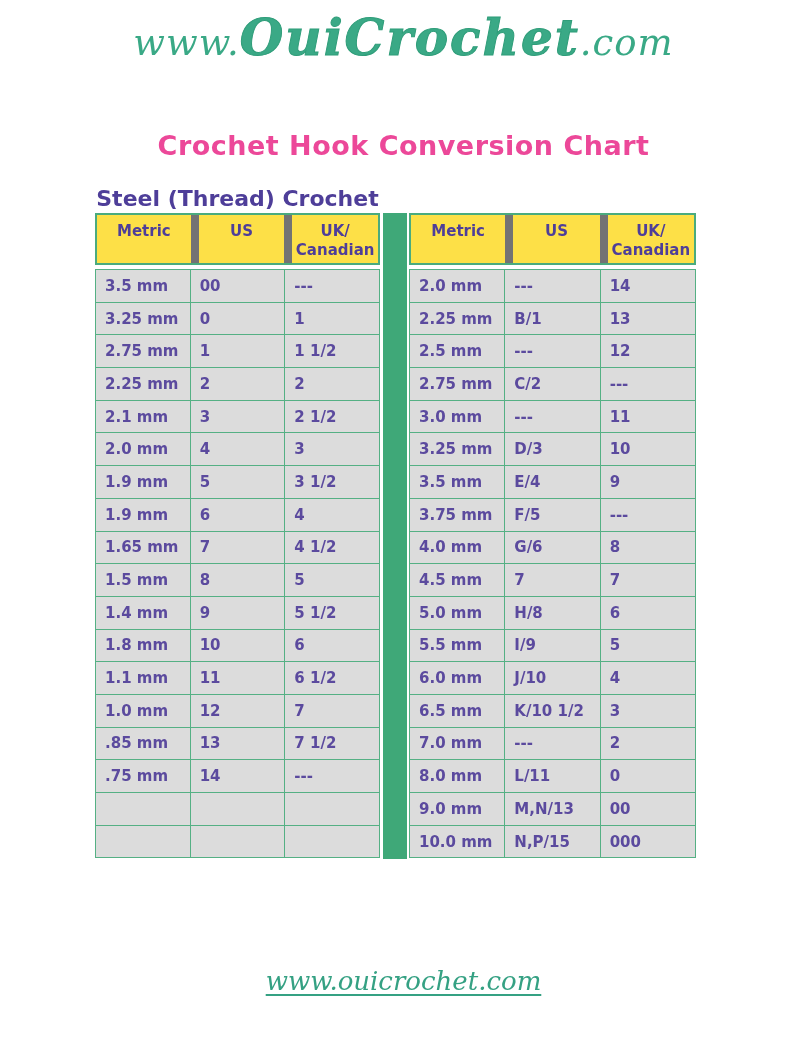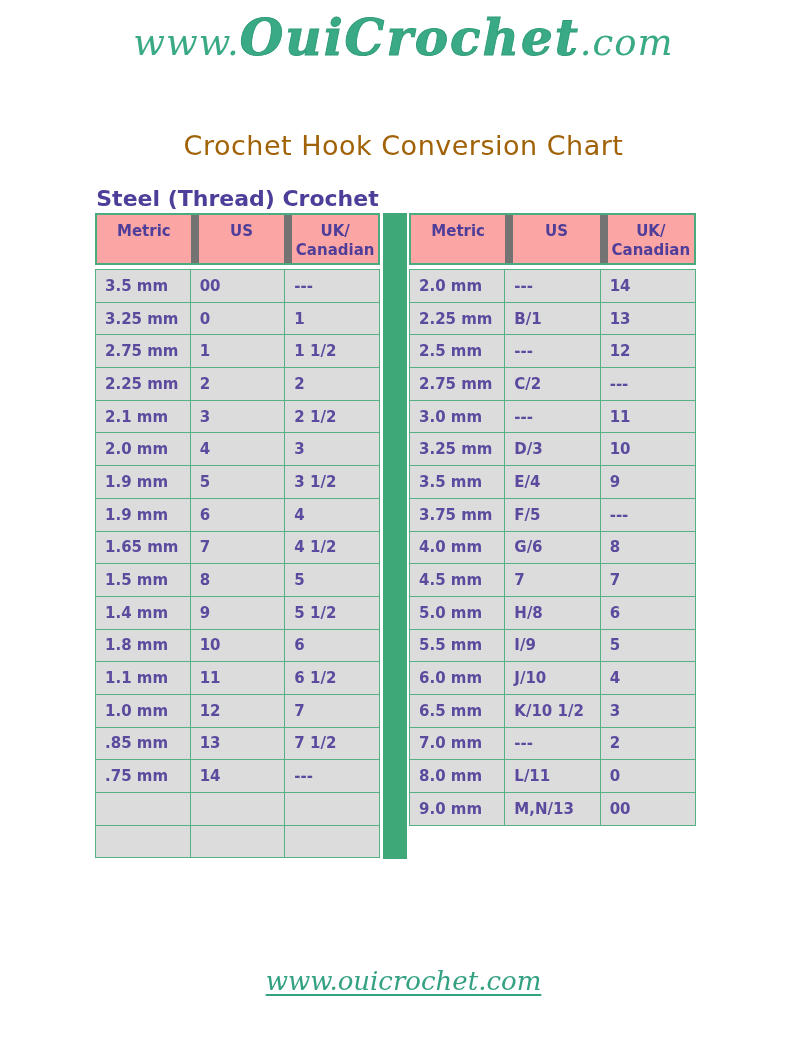--- a/index.html
+++ b/index.html
@@ -33,23 +33,23 @@
     font-size:50px;
     letter-spacing:2px;
     text-align:right;
     -webkit-text-stroke:1px #2f9d79;
   }
 
   
   .title {
     position:absolute; top:130px; left:0; width:100%;
     text-align:center;
-    color:#a16207;
+    color:#ec4899;
     font-size:27px;
-    font-weight:normal;
+    font-weight:bold;
     letter-spacing:0.5px;
   }
 
   
   .subtitle {
     position:absolute; top:186px;
     text-align:center;
     color:#4e3e99;
     font-size:22px;
     font-weight:bold;
@@ -58,21 +58,21 @@
   .subtitle.yarn  { left:409px; width:287px; }
 
   
   .table { position:absolute; top:213px; }
   .table.steel { left:95px;  width:285px; }
   .table.yarn  { left:409px; width:287px; }
 
   .thead {
     display:grid;
     grid-template-columns:1fr 1fr 1fr;
-    background:#fca5a5;
+    background:#fde047;
     border:2px solid #4aab7e;
     height:52px;
   }
   .th {
     padding-top:7px;
     text-align:center;
     color:#4e3e99;
     font-weight:bold;
     font-size:15px;
     line-height:1.25;
@@ -328,20 +328,25 @@
         <div class="tr">
           <div class="td">8.0 mm</div>
           <div class="td">L/11</div>
           <div class="td">0</div>
         </div>
         <div class="tr">
           <div class="td">9.0 mm</div>
           <div class="td">M,N/13</div>
           <div class="td">00</div>
         </div>
+        <div class="tr">
+          <div class="td">10.0 mm</div>
+          <div class="td">N,P/15</div>
+          <div class="td">000</div>
+        </div>
       </div>
   </div>
 
   <div class="footer">
     <a href="#">www.ouicrochet.com</a>
   </div>
 
 </div>
 
 </body></html>

